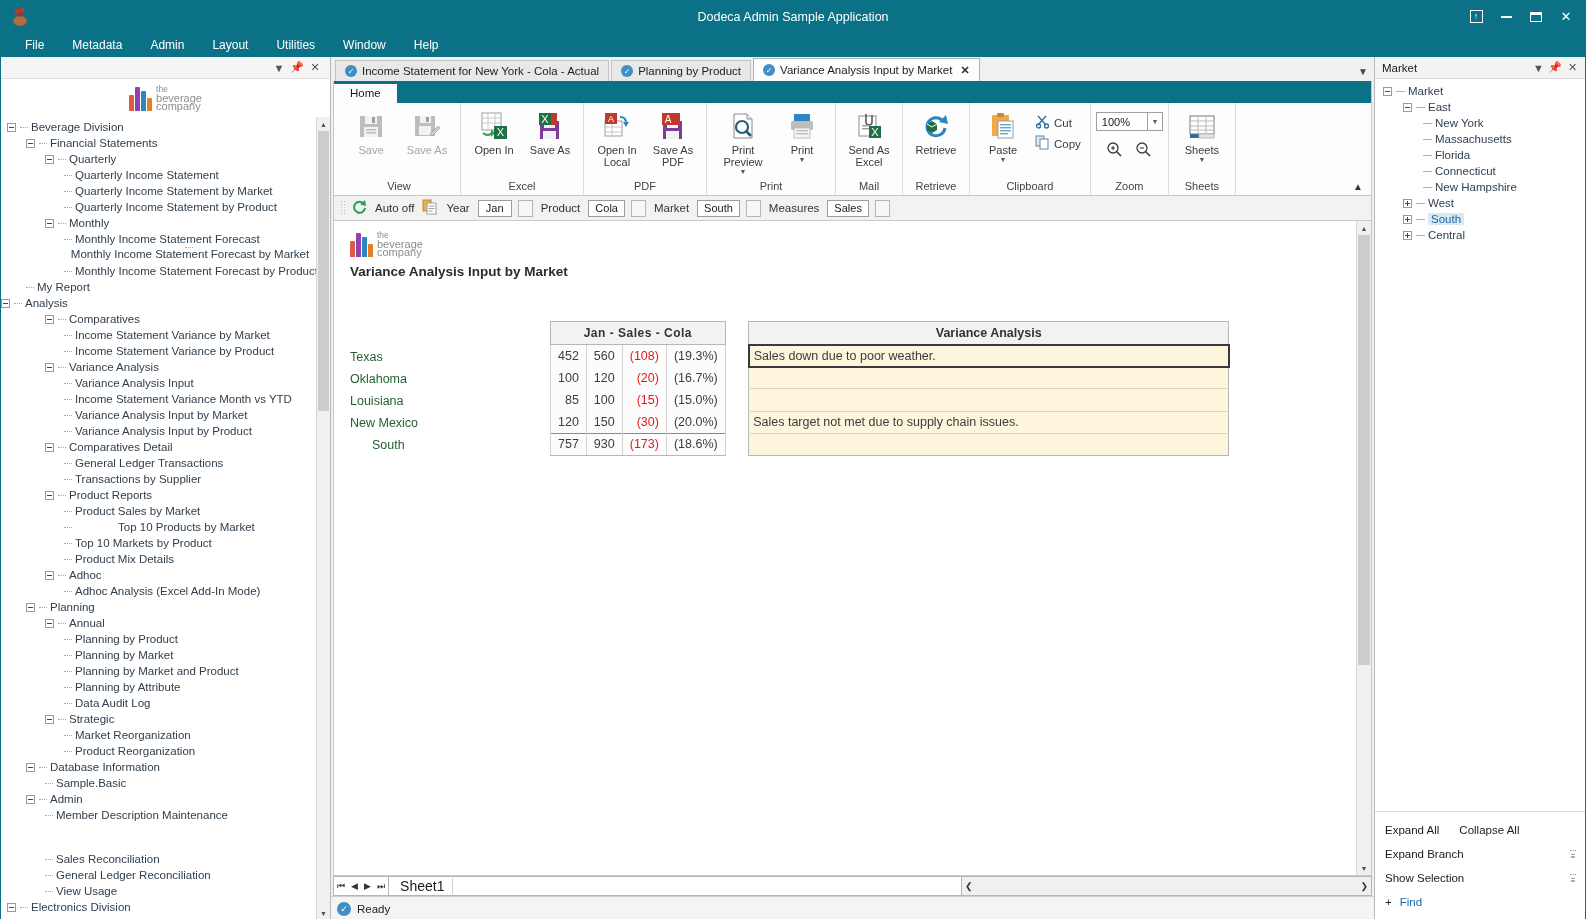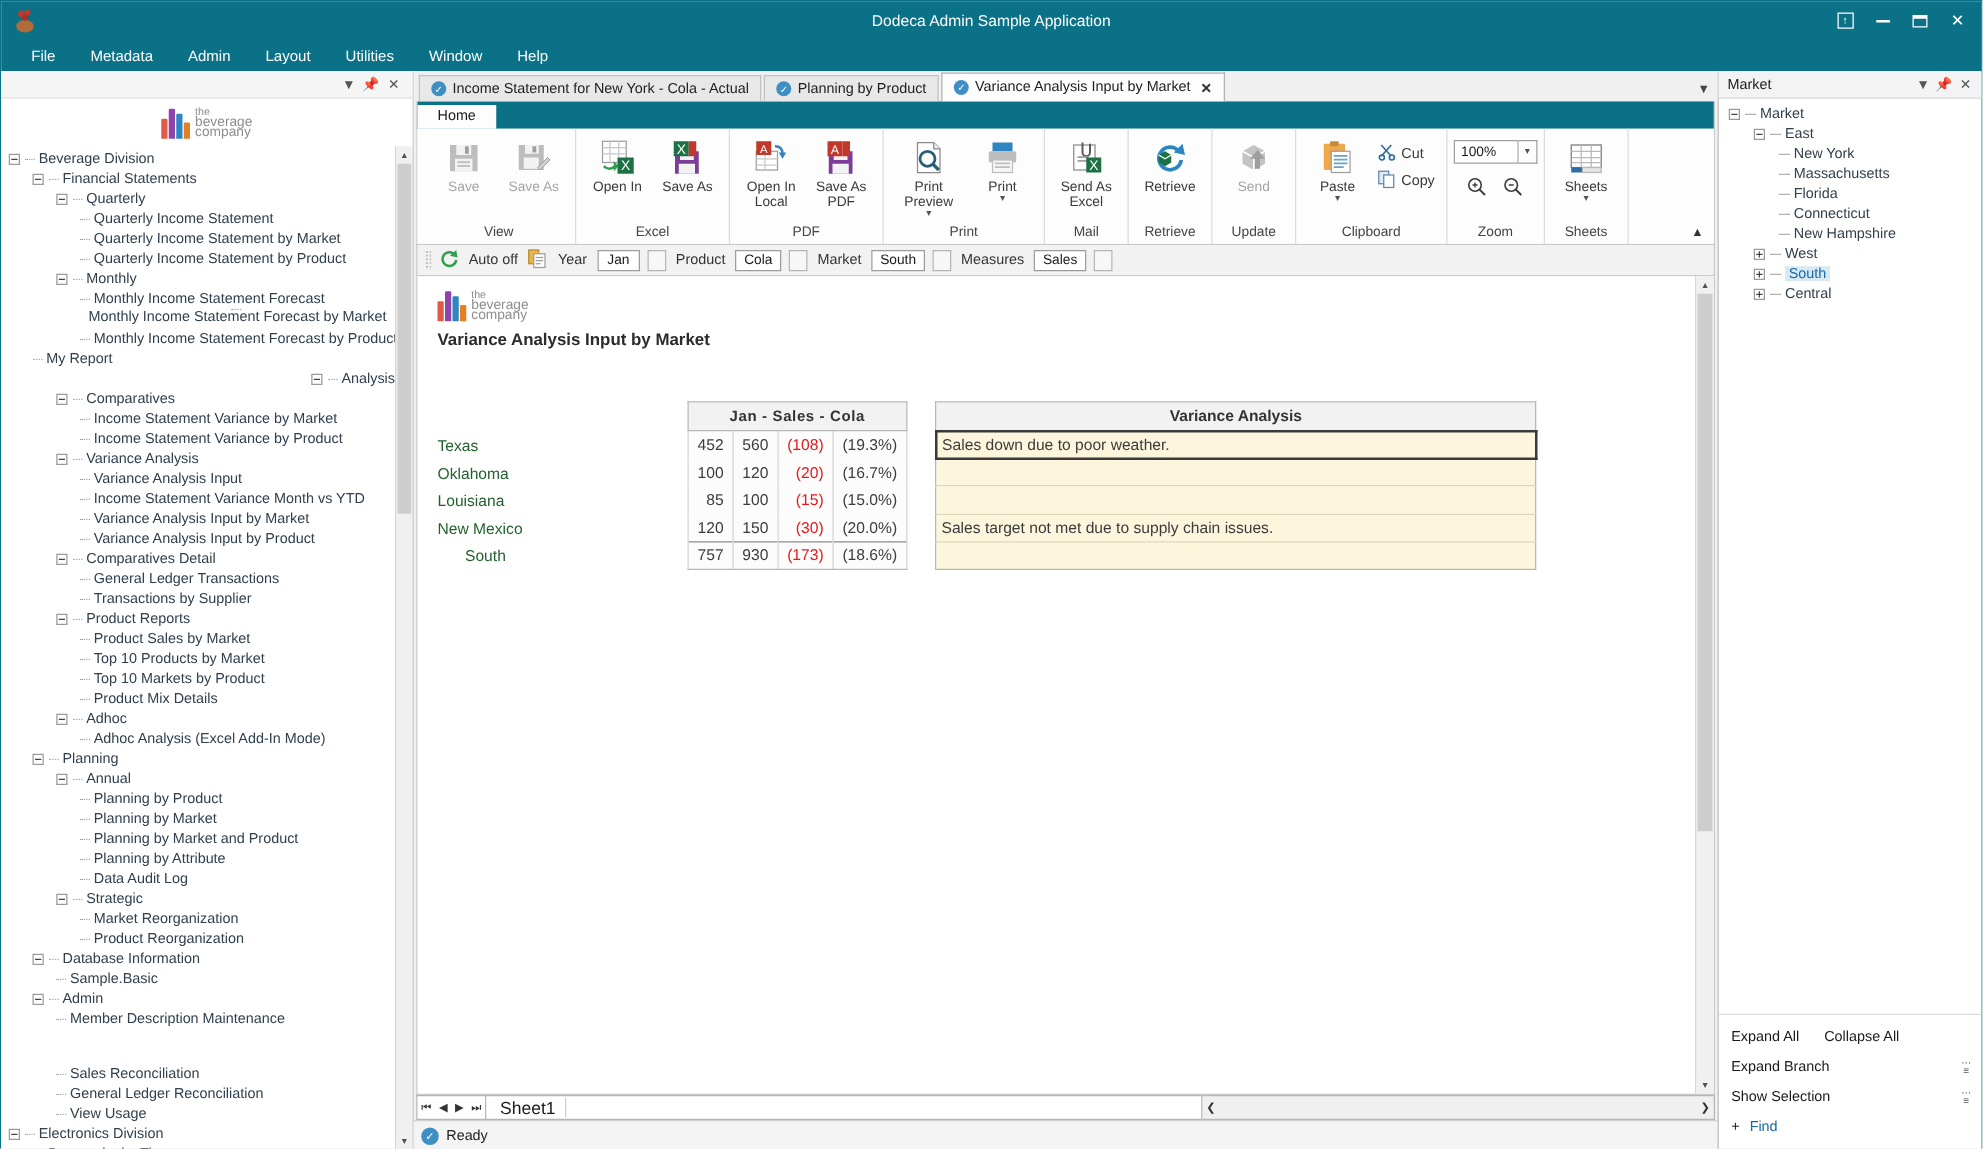--- a/index.html
+++ b/index.html
@@ -246,21 +246,21 @@
               <span>Monthly Income Statement Forecast by Market</span>
             </div>
             <div class="tnode" style="padding-left: 63px;">
               <span class="dots"></span>
               <span>Monthly Income Statement Forecast by Product</span>
             </div>
             <div class="tnode" style="padding-left: 25px;">
               <span class="dots"></span>
               <span>My Report</span>
             </div>
-            <div class="tnode" style=" justify-content: flex-end;">
+            <div class="tnode" style="">
               <span class="exp"></span>
               <span class="dots"></span>
               <span>Analysis</span>
             </div>
             <div class="tnode" style="padding-left: 44px;">
               <span class="exp"></span>
               <span class="dots"></span>
               <span>Comparatives</span>
             </div>
             <div class="tnode" style="padding-left: 63px;">
@@ -307,21 +307,21 @@
             </div>
             <div class="tnode" style="padding-left: 44px;">
               <span class="exp"></span>
               <span class="dots"></span>
               <span>Product Reports</span>
             </div>
             <div class="tnode" style="padding-left: 63px;">
               <span class="dots"></span>
               <span>Product Sales by Market</span>
             </div>
-            <div class="tnode" style="padding-left: 63px;">
+            <div class="tnode" style="padding-left: 63px; gap: 43px;">
               <span class="dots"></span>
               <span>Top 10 Products by Market</span>
             </div>
             <div class="tnode" style="padding-left: 63px;">
               <span class="dots"></span>
               <span>Top 10 Markets by Product</span>
             </div>
             <div class="tnode" style="padding-left: 63px;">
               <span class="dots"></span>
               <span>Product Mix Details</span>
@@ -619,36 +619,20 @@
                       <path d="M6 13 l5-3 5 3 v6 l-5 3 -5-3 Z" fill="#1e7145"></path>
                       <path d="M6 13 l5 3 5-3" fill="none" stroke="#fff" stroke-width="1"></path>
                     </svg>
                 </div>
                 <div class="lb">Retrieve</div>
               </div>
             </div>
             <div class="rglabel">Retrieve</div>
           </div>
 
-          <div class="rgroup">
-            <div class="rgitems">
-              <div class="rbtn dim">
-                <div class="ic">
-                  <svg width="30" height="30" viewBox="0 0 30 30">
-                      <path d="M6 10 l9-5 9 5 v10 l-9 5 -9-5 Z" fill="#c4c4c4"></path>
-                      <path d="M6 10 l9 5 9-5" fill="none" stroke="#fff" stroke-width="1.2"></path>
-                      <path d="M15 15 v10" stroke="#fff" stroke-width="1.2"></path>
-                      <polygon points="16,24 16,16 12,16 18,9 24,16 20,16 20,24" fill="#9e9e9e"></polygon>
-                    </svg>
-                </div>
-                <div class="lb">Send</div>
-              </div>
-            </div>
-            <div class="rglabel">Update</div>
-          </div>
 
           <div class="rgroup">
             <div class="rgitems">
               <div class="rbtn">
                 <div class="ic">
                   <svg width="30" height="30" viewBox="0 0 30 30">
                       <rect x="4" y="4" width="17" height="21" rx="1" fill="#efa94a"></rect>
                       <rect x="9" y="2" width="7" height="4" rx="1" fill="#c8893a"></rect>
                       <rect x="10" y="10" width="15" height="17" fill="#fff" stroke="#9e9e9e"></rect>
                       <g fill="#6aa3c9">

